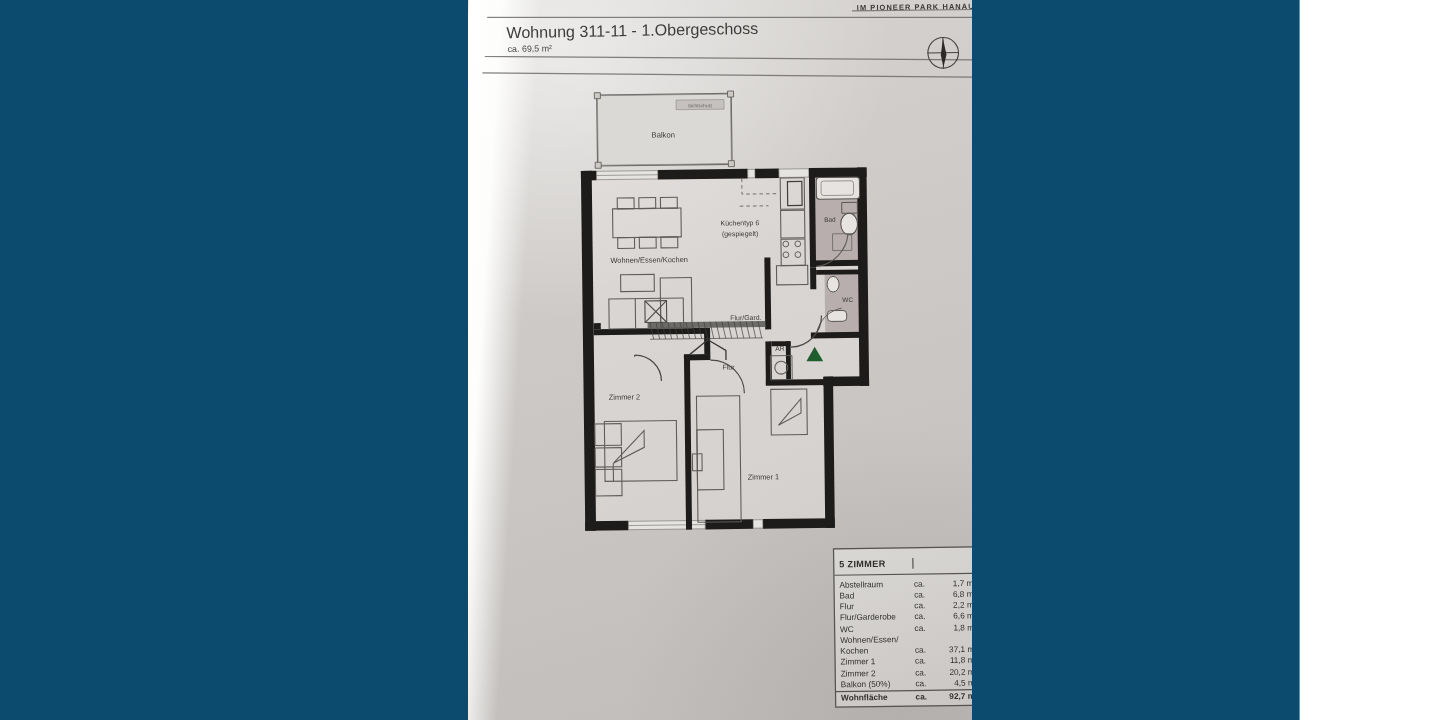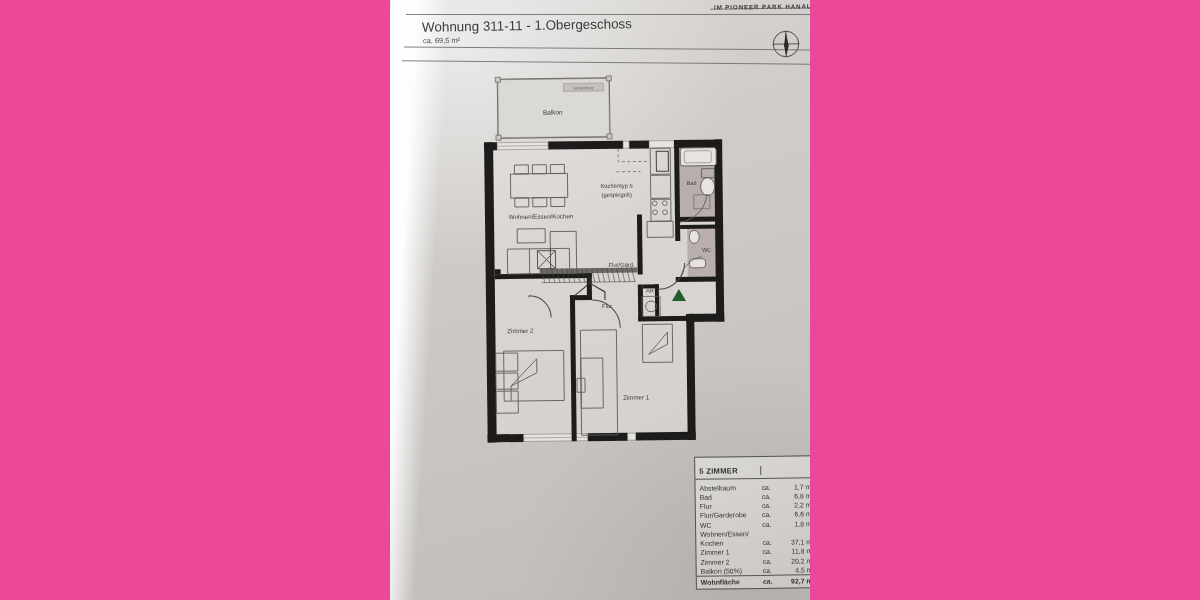--- a/index.html
+++ b/index.html
@@ -1,18 +1,18 @@
 <!DOCTYPE html>
 <html><head>
 <meta charset="utf-8">
 <style>
   html,body{margin:0;padding:0;background:#ffffff;}
   body{width:1200px;height:600px;overflow:hidden;font-family:"Liberation Sans",sans-serif;}
 
-  #stage{position:relative;width:1200px;height:600px;background:#ec4899;text-decoration:underline;}
+  #stage{position:relative;width:1083px;height:600px;background:#0c4a6e;text-decoration:underline;}
 
   
   #sheet{
     position:absolute;left:390px;top:0;width:420px;height:600px;
     background:
       radial-gradient(120% 70% at 18% 6%, rgba(255,255,255,.55) 0%, rgba(255,255,255,0) 55%),
       radial-gradient(90% 60% at 85% 95%, rgba(120,118,115,.20) 0%, rgba(120,118,115,0) 60%),
       linear-gradient(165deg,#d7d5d2 0%,#cfccc9 28%,#c8c5c2 62%,#bfbcb9 100%);
     overflow:hidden;
   }

